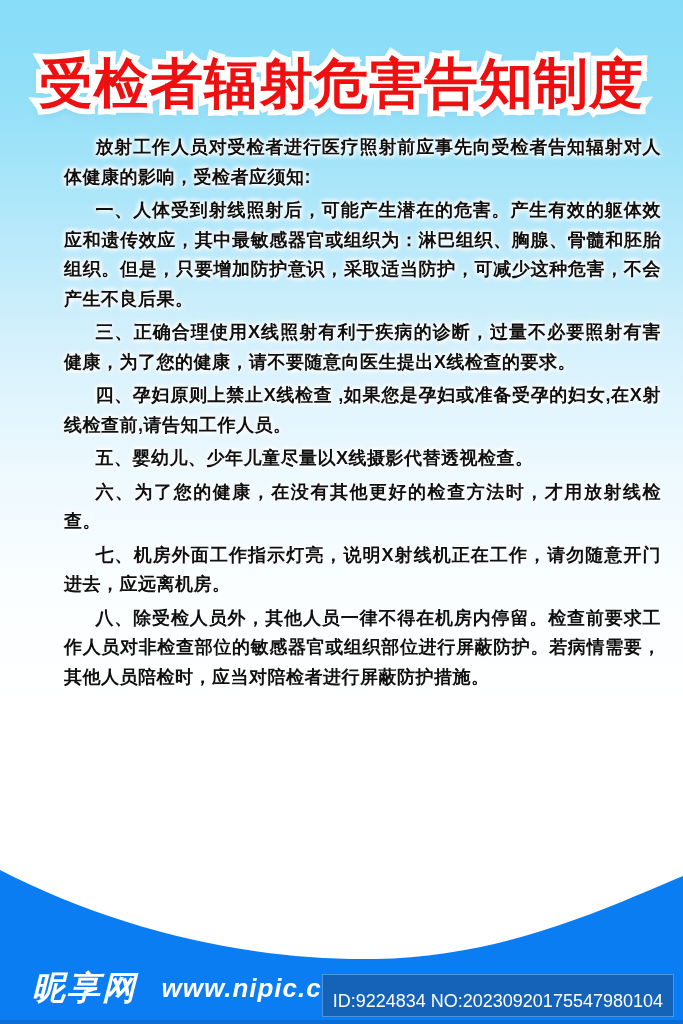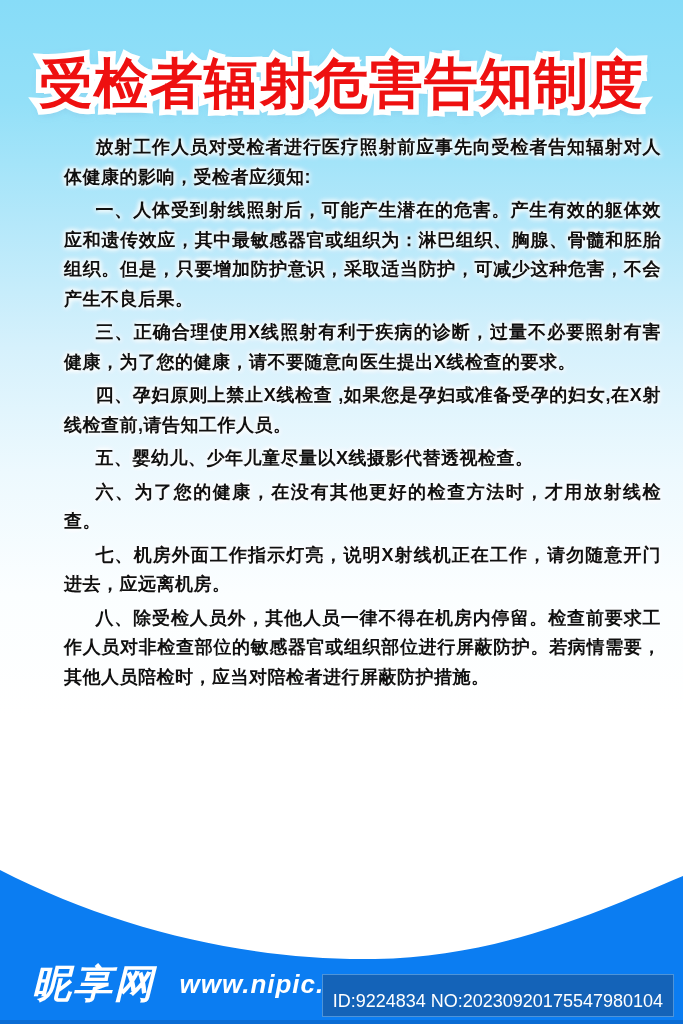--- a/index.html
+++ b/index.html
@@ -38,21 +38,21 @@
     letter-spacing:.5px;
     text-align:justify; text-indent:1.75em;
     text-shadow:0 0 6px #ffffff, 0 0 6px #ffffff,
                 1px 1px 4px #ffffff, -1px -1px 4px #ffffff;
   }
   
   .wave { position:absolute; left:0; bottom:0; width:683px; height:160px; display:block; }
   .bottom-edge { position:absolute; left:0; bottom:0; width:100%; height:4px; background:#0a6cd4; }
   .brand { position:absolute; left:32px; bottom:13px; color:#ffffff; white-space:nowrap; }
   .brand-cn {
-    font-size:39px; font-weight:900; font-style:italic;
+    font-size:33px; font-weight:900; font-style:italic;
     letter-spacing:2px; vertical-align:middle;
   }
   .brand-url {
     font-size:26px; font-weight:bold; font-style:italic;
     margin-left:20px; vertical-align:middle; letter-spacing:1px;
   }
   .idbox {
     position:absolute; right:9px; bottom:7px;
     background:#1463b8; border:1px solid #4e94d9;
     color:#ffffff; font-size:18px; line-height:24px;

